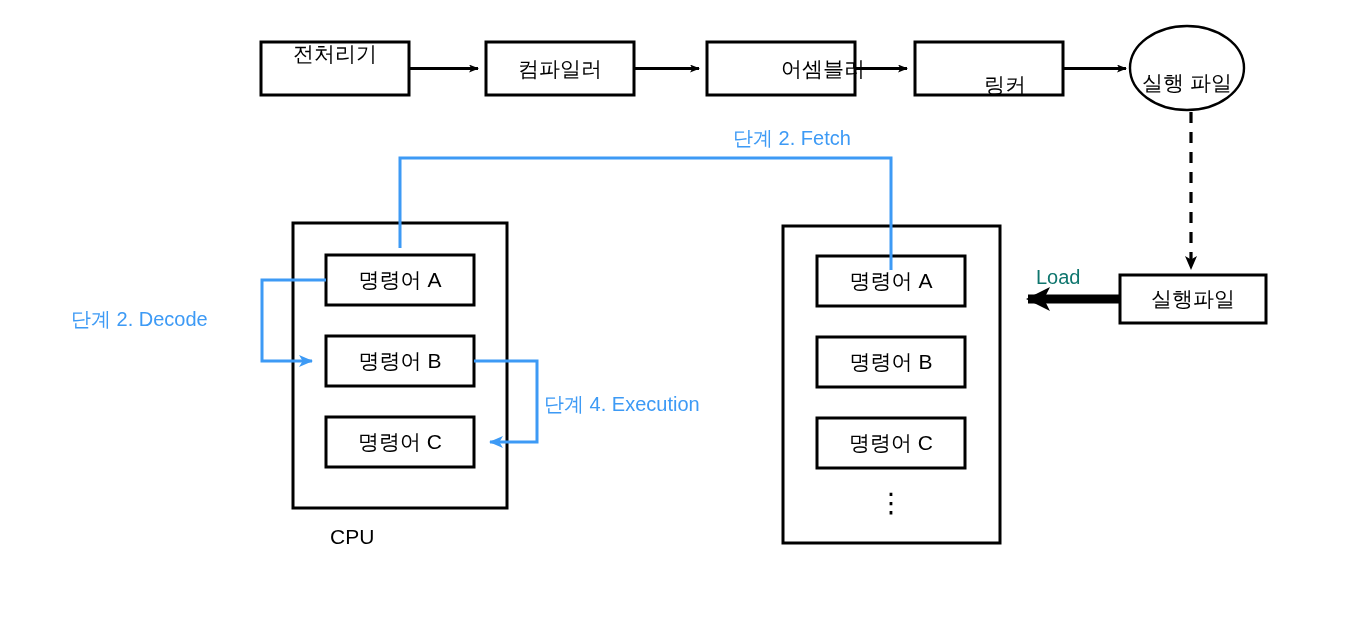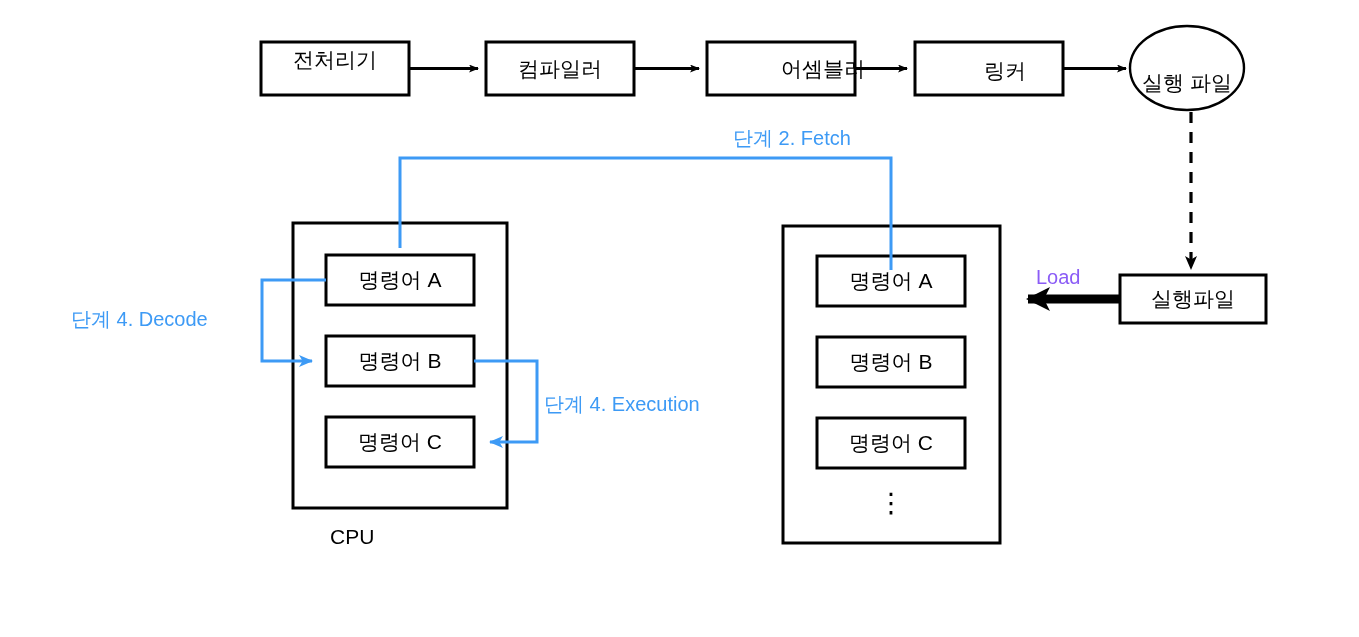--- a/index.html
+++ b/index.html
@@ -36,21 +36,21 @@
     font-size: 21px;
     line-height: 1.1;
     color: #000000;
     pointer-events: none;
   }
   .edge-label {
     position: absolute;
     white-space: nowrap;
     font-size: 20px;
     line-height: 1.1;
-    color: #8b5cf6;
+    color: #0f766e;
   }
   .edge-label.blue {
     color: #3d9af5;
   }
   .caption-label {
     position: absolute;
     white-space: nowrap;
     font-size: 21px;
     color: #000000;
     text-align: left;
@@ -104,38 +104,38 @@
 
     <line x1="1120" y1="299" x2="1028" y2="299" stroke="#000000" stroke-width="9" marker-end="url(#arrow-black-thick)"></line>
 
     <polyline points="891,270 891,158 400,158 400,248" fill="none" stroke="#3d9af5" stroke-width="3"></polyline>
 
     <polyline points="326,280 262,280 262,361 312,361" fill="none" stroke="#3d9af5" stroke-width="3" marker-end="url(#arrow-blue)"></polyline>
 
     <polyline points="474,361 537,361 537,442 490,442" fill="none" stroke="#3d9af5" stroke-width="3" marker-end="url(#arrow-blue)"></polyline>
   </svg>
 
-  <div class="node-label" style="left:261px; top:42px; width:148px; height:36px;">전처리기</div>
+  <div class="node-label" style="left:261px; top:36px; width:148px; height:36px;">전처리기</div>
   <div class="node-label" style="left:486px; top:42px; width:148px; height:53px;">컴파일러</div>
   <div class="node-label" style="left:707px; top:42px; width:176px; height:53px;padding-left:28px;">어셈블러</div>
-  <div class="node-label" style="left:915px; top:44px; width:180px; height:53px;">링커</div>
+  <div class="node-label" style="left:915px; top:58px; width:180px; height:53px;">링커</div>
   <div class="node-label" style="left:1130px; top:56px; width:114px; height:53px;">실행 파일</div>
 
   <div class="node-label" style="left:326px; top:255px; width:148px; height:50px;">명령어 A</div>
   <div class="node-label" style="left:326px; top:336px; width:148px; height:50px;">명령어 B</div>
   <div class="node-label" style="left:326px; top:417px; width:148px; height:50px;">명령어 C</div>
 
   <div class="node-label" style="left:817px; top:256px; width:148px; height:50px;">명령어 A</div>
   <div class="node-label" style="left:817px; top:337px; width:148px; height:50px;">명령어 B</div>
   <div class="node-label" style="left:817px; top:418px; width:148px; height:50px;">명령어 C</div>
 
   <div class="node-label" style="left:817px; top:475px; width:148px; height:58px; font-size:27px; letter-spacing:0;">⋮</div>
 
   <div class="node-label" style="left:1120px; top:275px; width:146px; height:48px;">실행파일</div>
 
   <div class="caption-label" style="left:330px; top:525px; width:140px;">CPU</div>
 
   <div class="edge-label" style="left:1036px; top:266px;">Load</div>
   <div class="edge-label blue" style="left:733px; top:127px;">단계 2. Fetch</div>
-  <div class="edge-label blue" style="left:71px; top:308px;">단계 4. Decode</div>
+  <div class="edge-label blue" style="left:71px; top:308px;">단계 2. Decode</div>
   <div class="edge-label blue" style="left:544px; top:393px;">단계 4. Execution</div>
 
 </div>
 
 </body></html>

